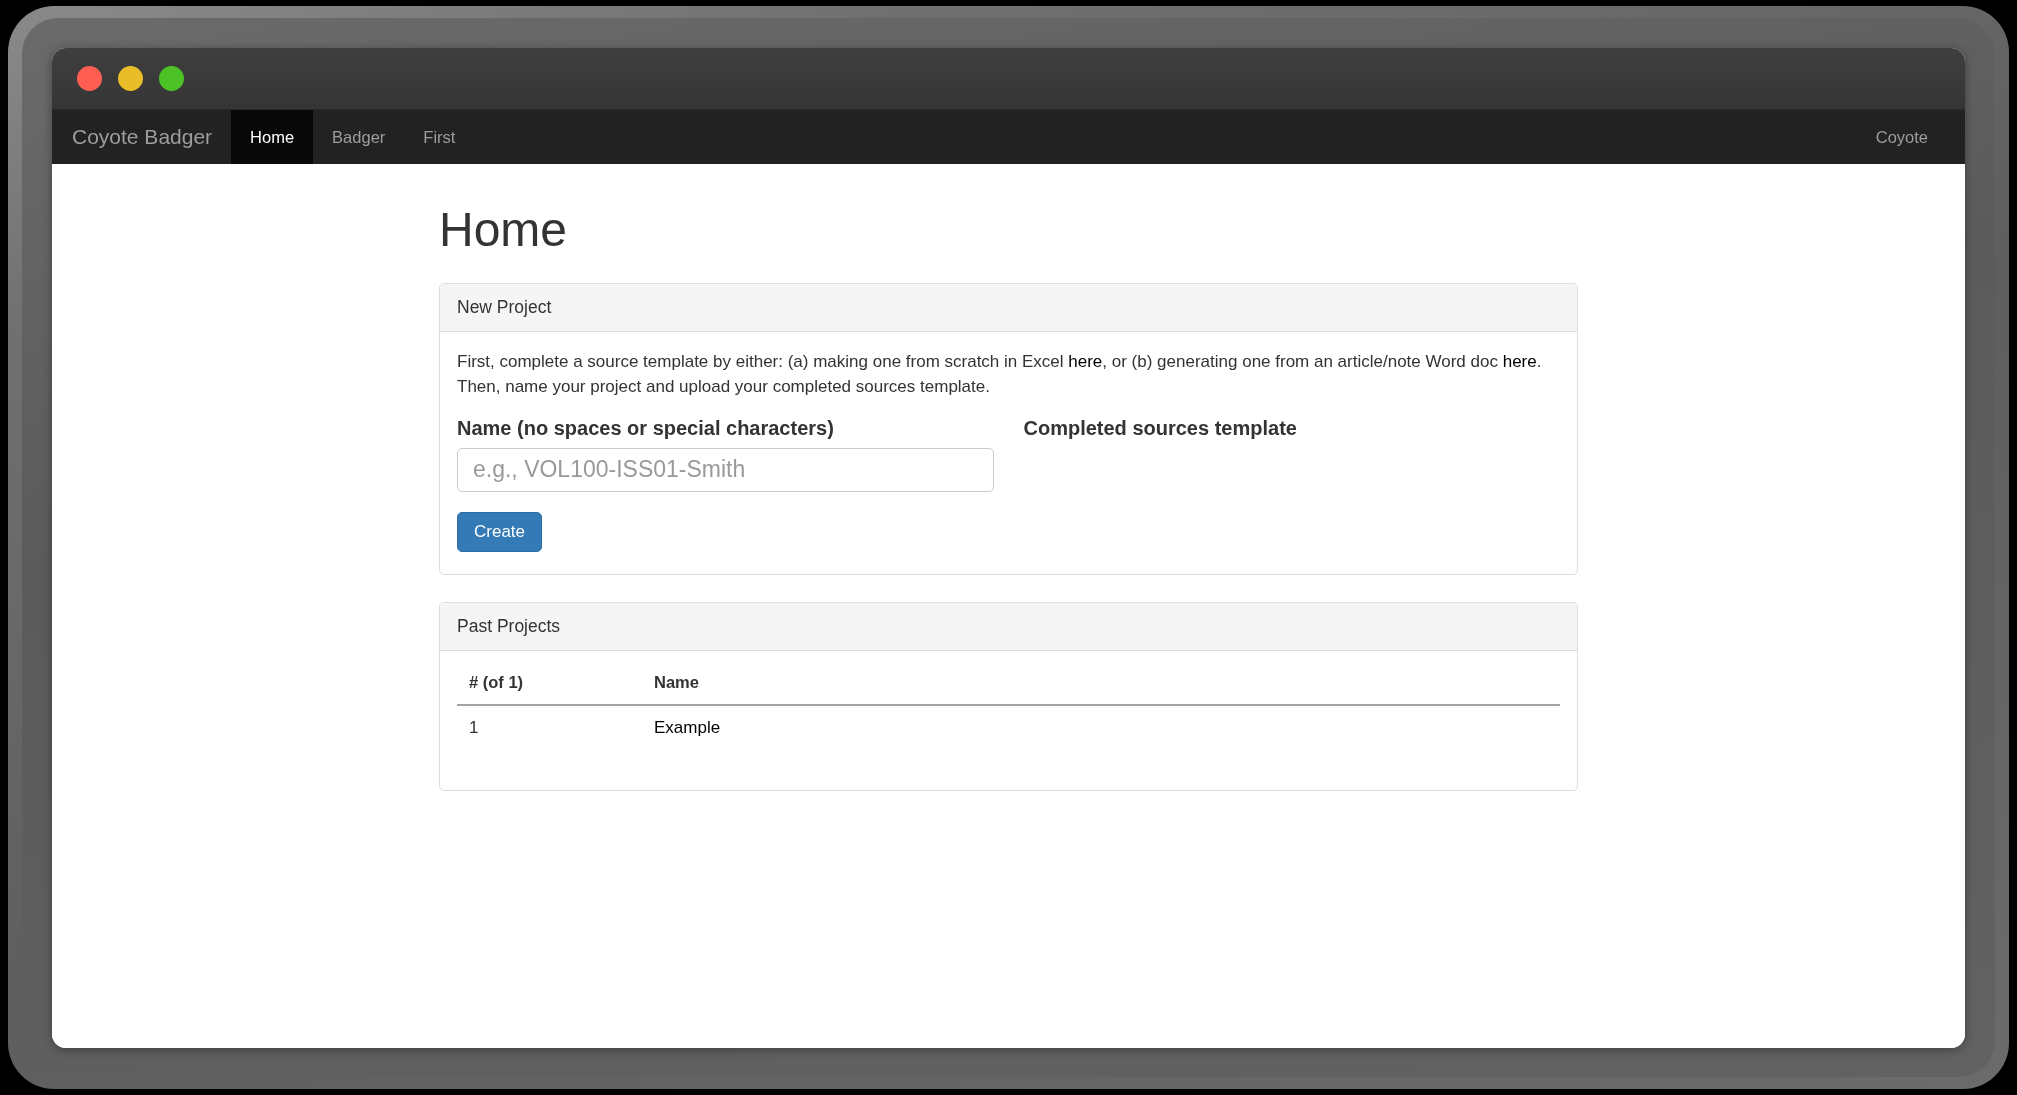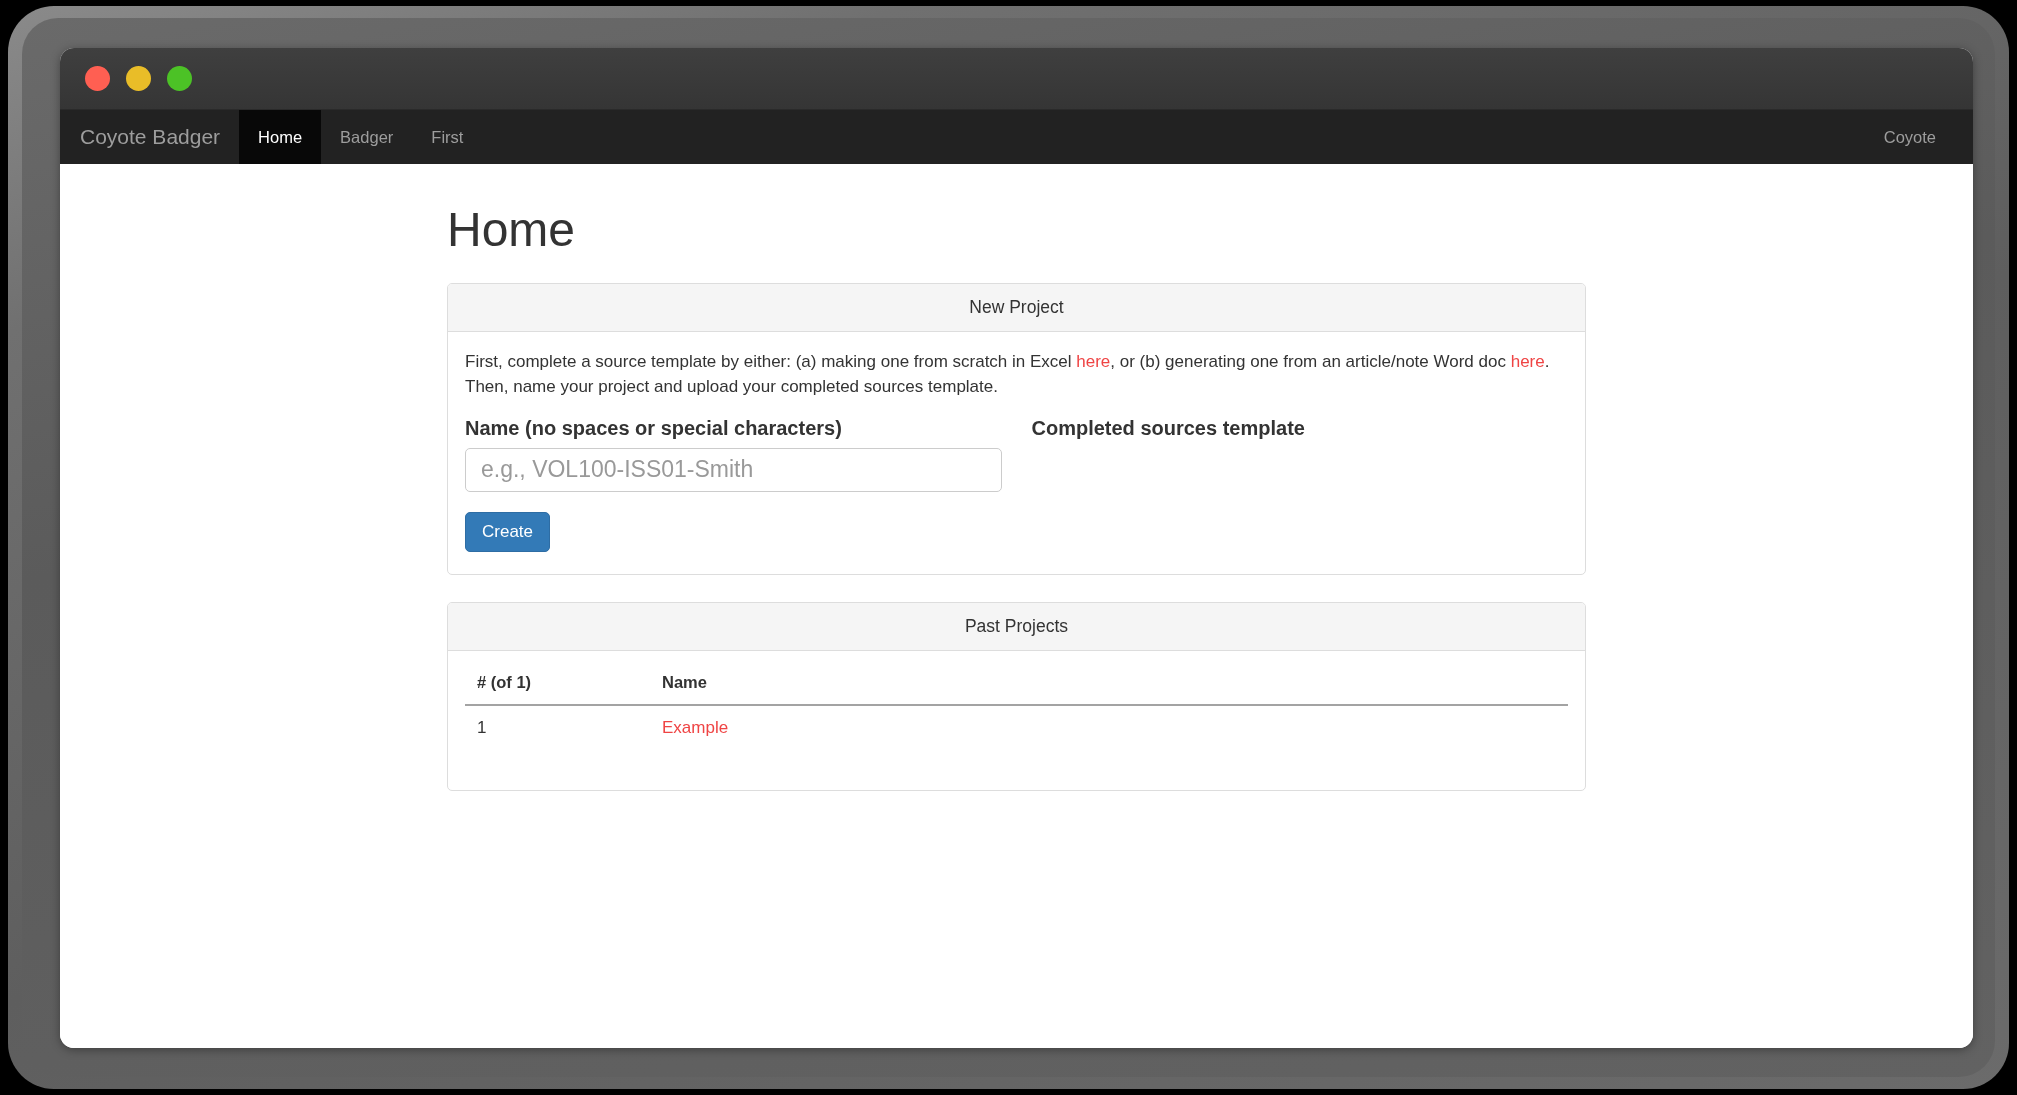--- a/index.html
+++ b/index.html
@@ -25,21 +25,21 @@
     position: absolute;
     left: 14px; top: 12px;
     width: 1973px; height: 1059px;
     border-radius: 36px;
     background: linear-gradient(170deg,#6a6a6a 0%,#5b5b5b 40%,#626262 100%);
   }
 
   
   #browser-window {
     position: absolute;
-    left: 52px; top: 42px;
+    left: 44px; top: 42px;
     width: 1913px; height: 1000px;
     border-radius: 14px;
     overflow: hidden;
     background: #ffffff;
     box-shadow: 0 2px 10px rgba(0,0,0,.35);
   }
 
   #titlebar {
     height: 62px;
     background: #3a3a3a;
@@ -110,31 +110,30 @@
     background: #ffffff;
     margin-bottom: 27px;
   }
   .panel-heading {
     background: #f5f5f5;
     border-bottom: 1px solid #dddddd;
     border-radius: 4px 4px 0 0;
     padding: 13px 17px;
     font-size: 17.5px;
     color: #333333;
-    text-align: center;
   }
   .panel-body { padding: 18px 17px 22px 17px; }
 
   .intro-text {
     font-size: 17px;
     line-height: 1.47;
     color: #333333;
     margin: 0 0 17px 0;
   }
-  a.link { color: #ef4444; text-decoration: none; }
+  a.link { color: #000000; text-decoration: none; }
 
   .form-row { display: flex; gap: 30px; }
   .form-col { flex: 1 1 0; min-width: 0; }
   .form-label {
     display: block;
     font-size: 20px;
     font-weight: bold;
     color: #333333;
     margin-bottom: 8px;
   }

